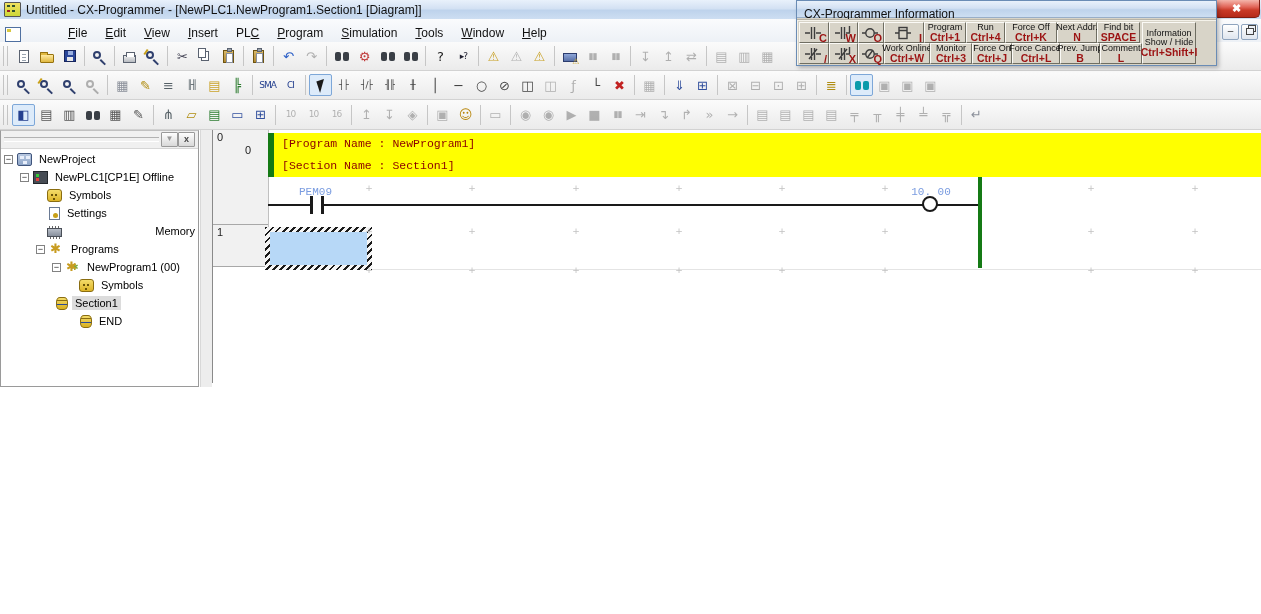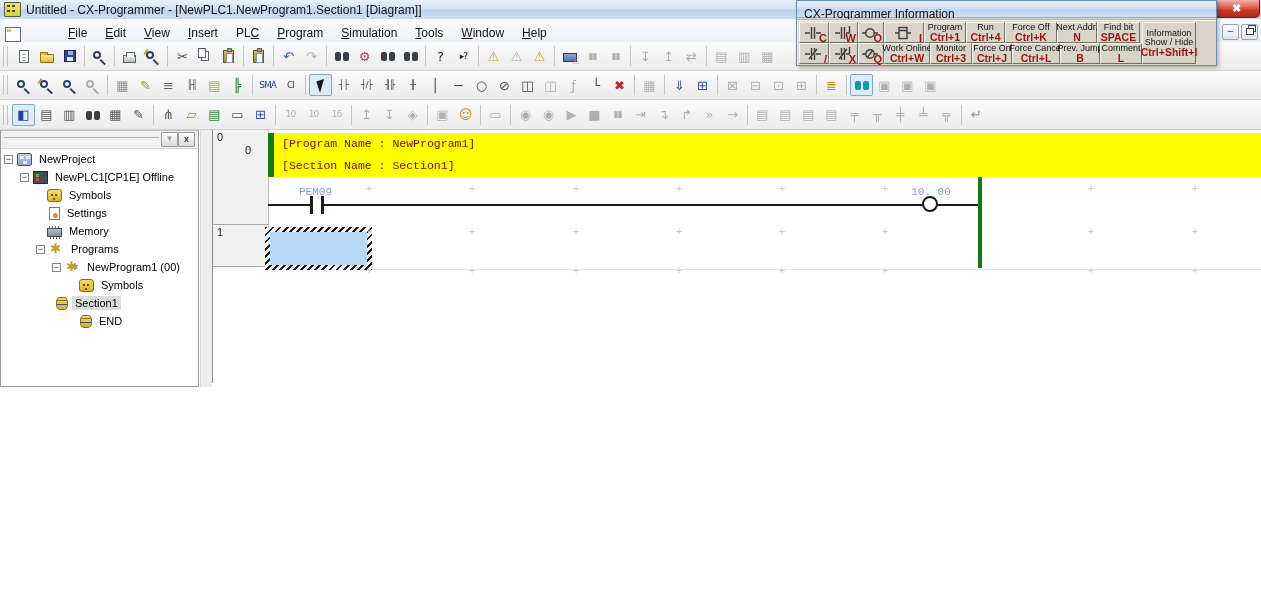--- a/index.html
+++ b/index.html
@@ -561,21 +561,21 @@
           <span class="tlabel">NewPLC1[CP1E] Offline</span>
         </div>
         <div class="tree-row" style="padding-left: 46px;">
           <span class="ti ti-symbols"></span>
           <span class="tlabel">Symbols</span>
         </div>
         <div class="tree-row" style="padding-left: 46px;">
           <span class="ti ti-settings"></span>
           <span class="tlabel">Settings</span>
         </div>
-        <div class="tree-row" style="padding-left: 46px;">
+        <div class="tree-row" style="padding-left: 46px; justify-content: space-between;">
           <span class="ti ti-memory"></span>
           <span class="tlabel">Memory</span>
         </div>
         <div class="tree-row" style="padding-left: 35px;">
           <span class="expander">−</span>
           <span class="ti ti-programs"></span>
           <span class="tlabel">Programs</span>
         </div>
         <div class="tree-row" style="padding-left: 51px;">
           <span class="expander">−</span>

